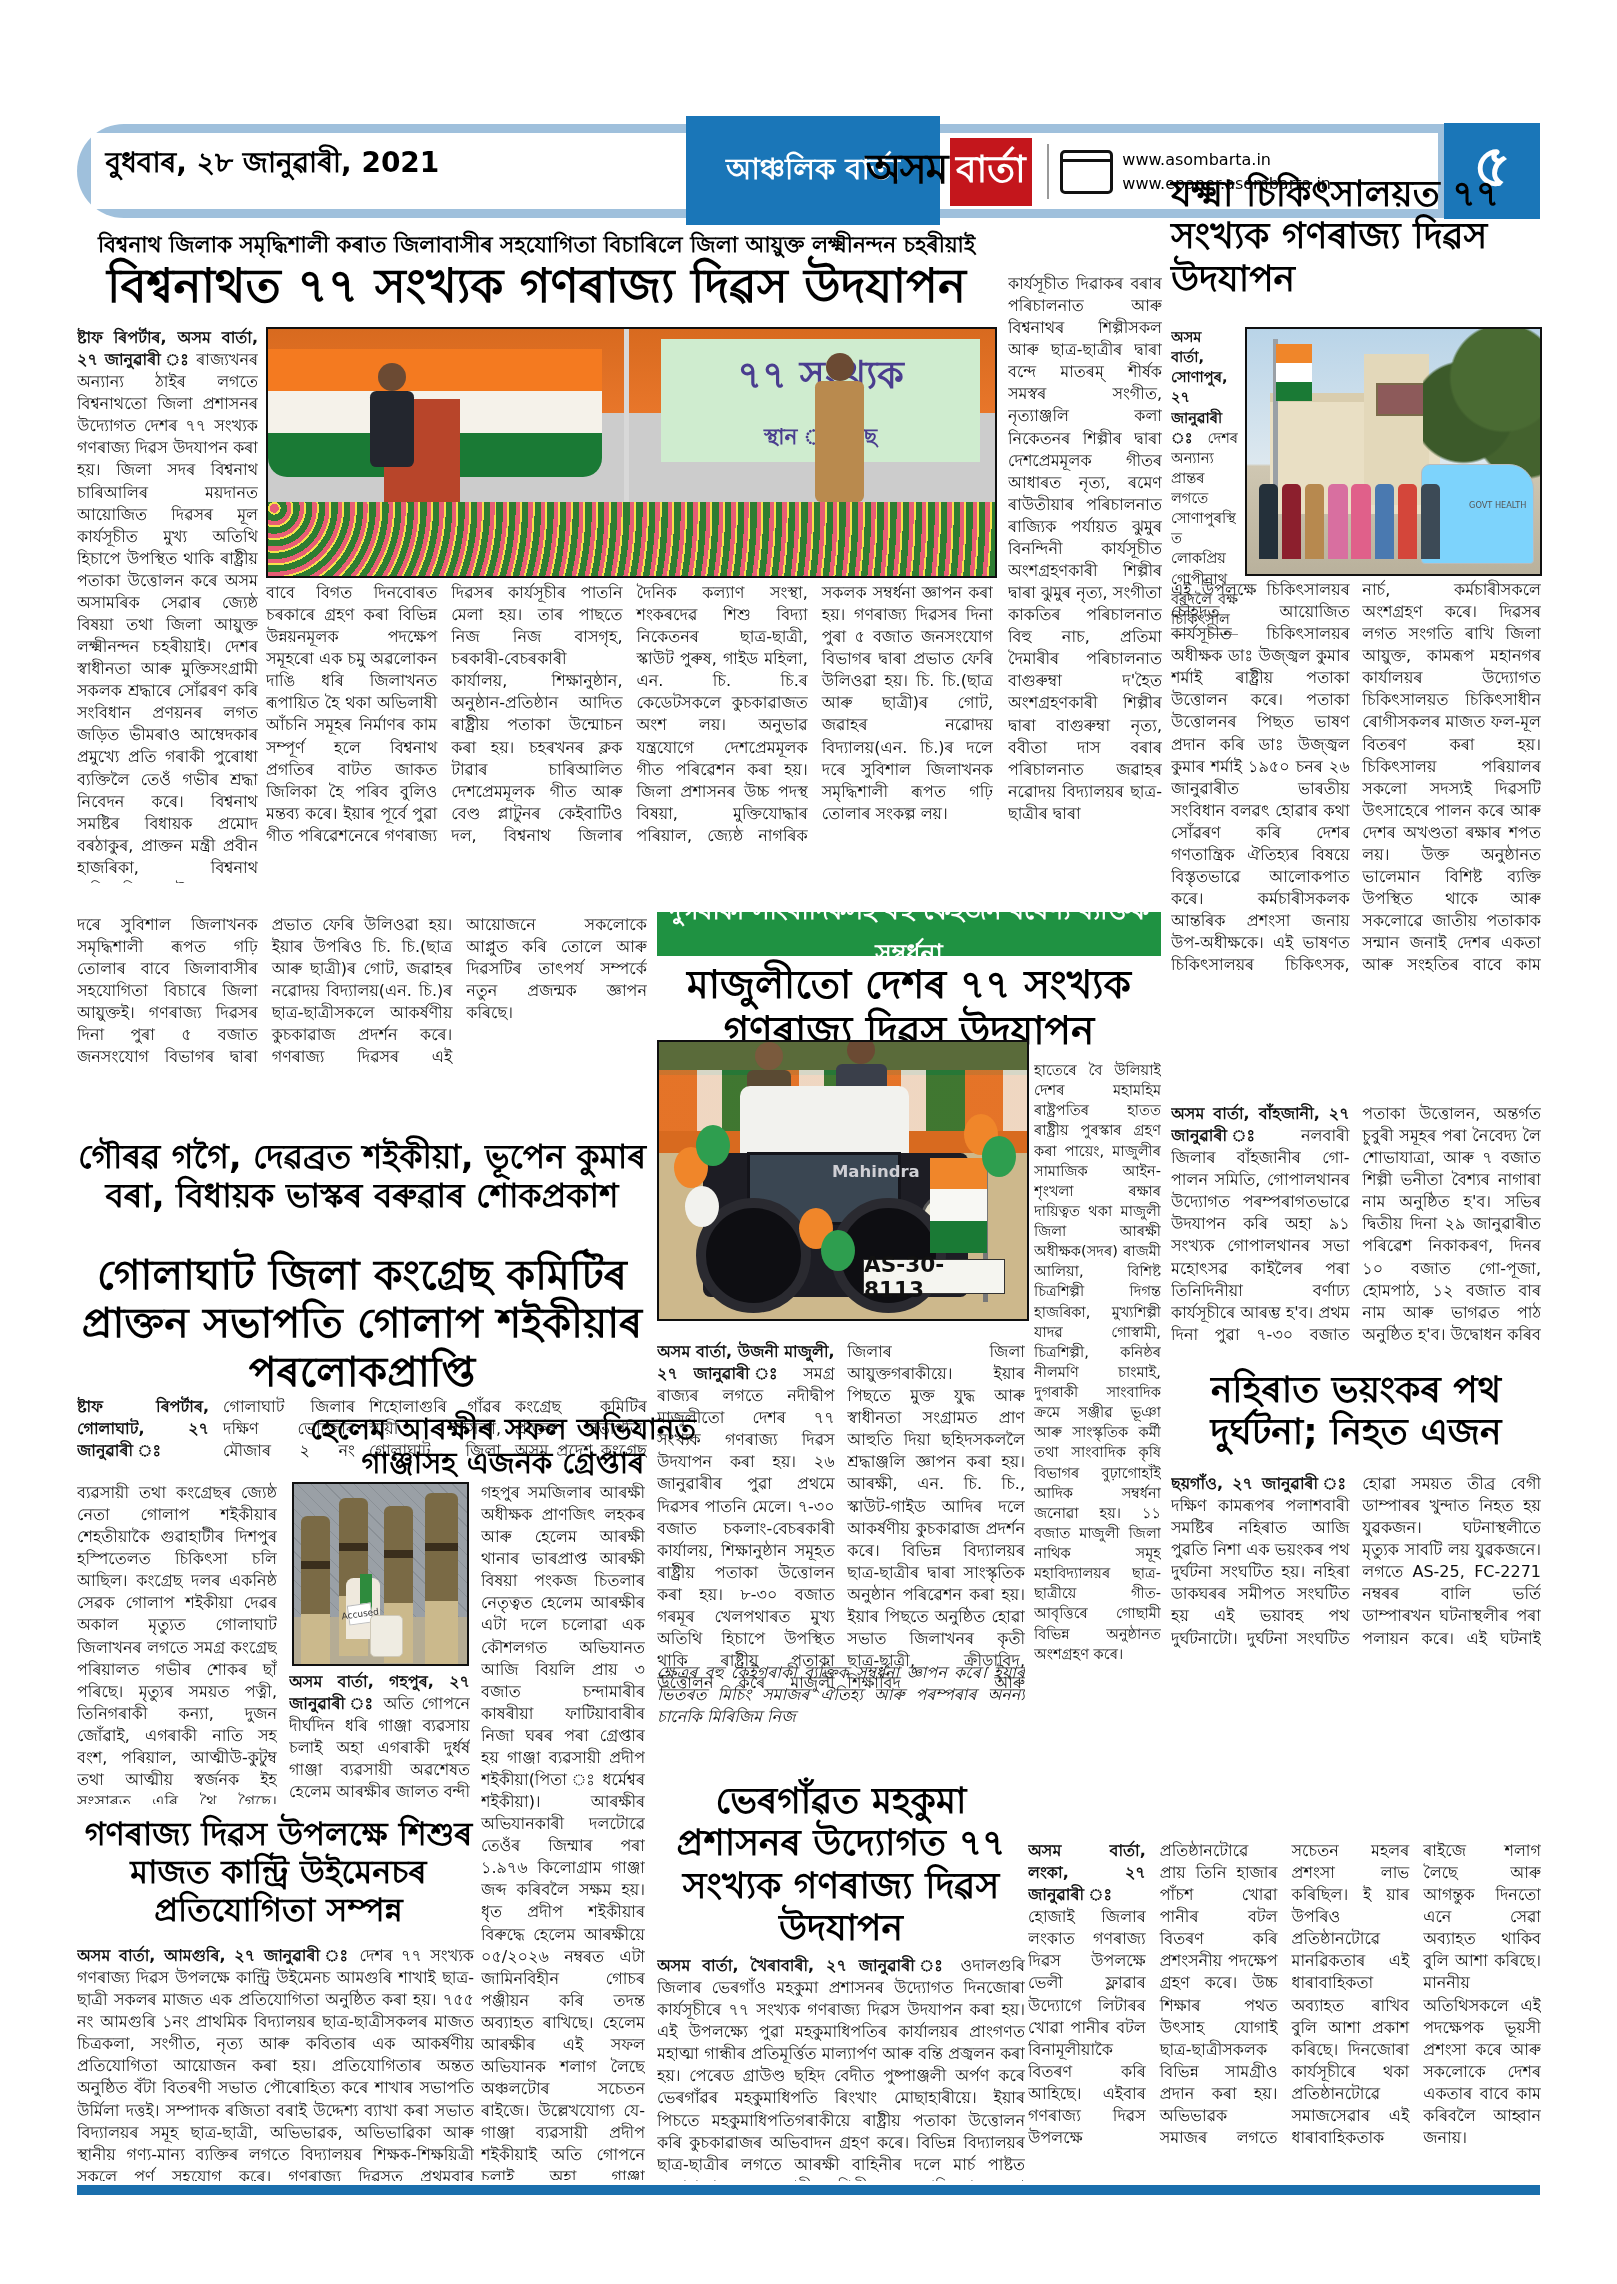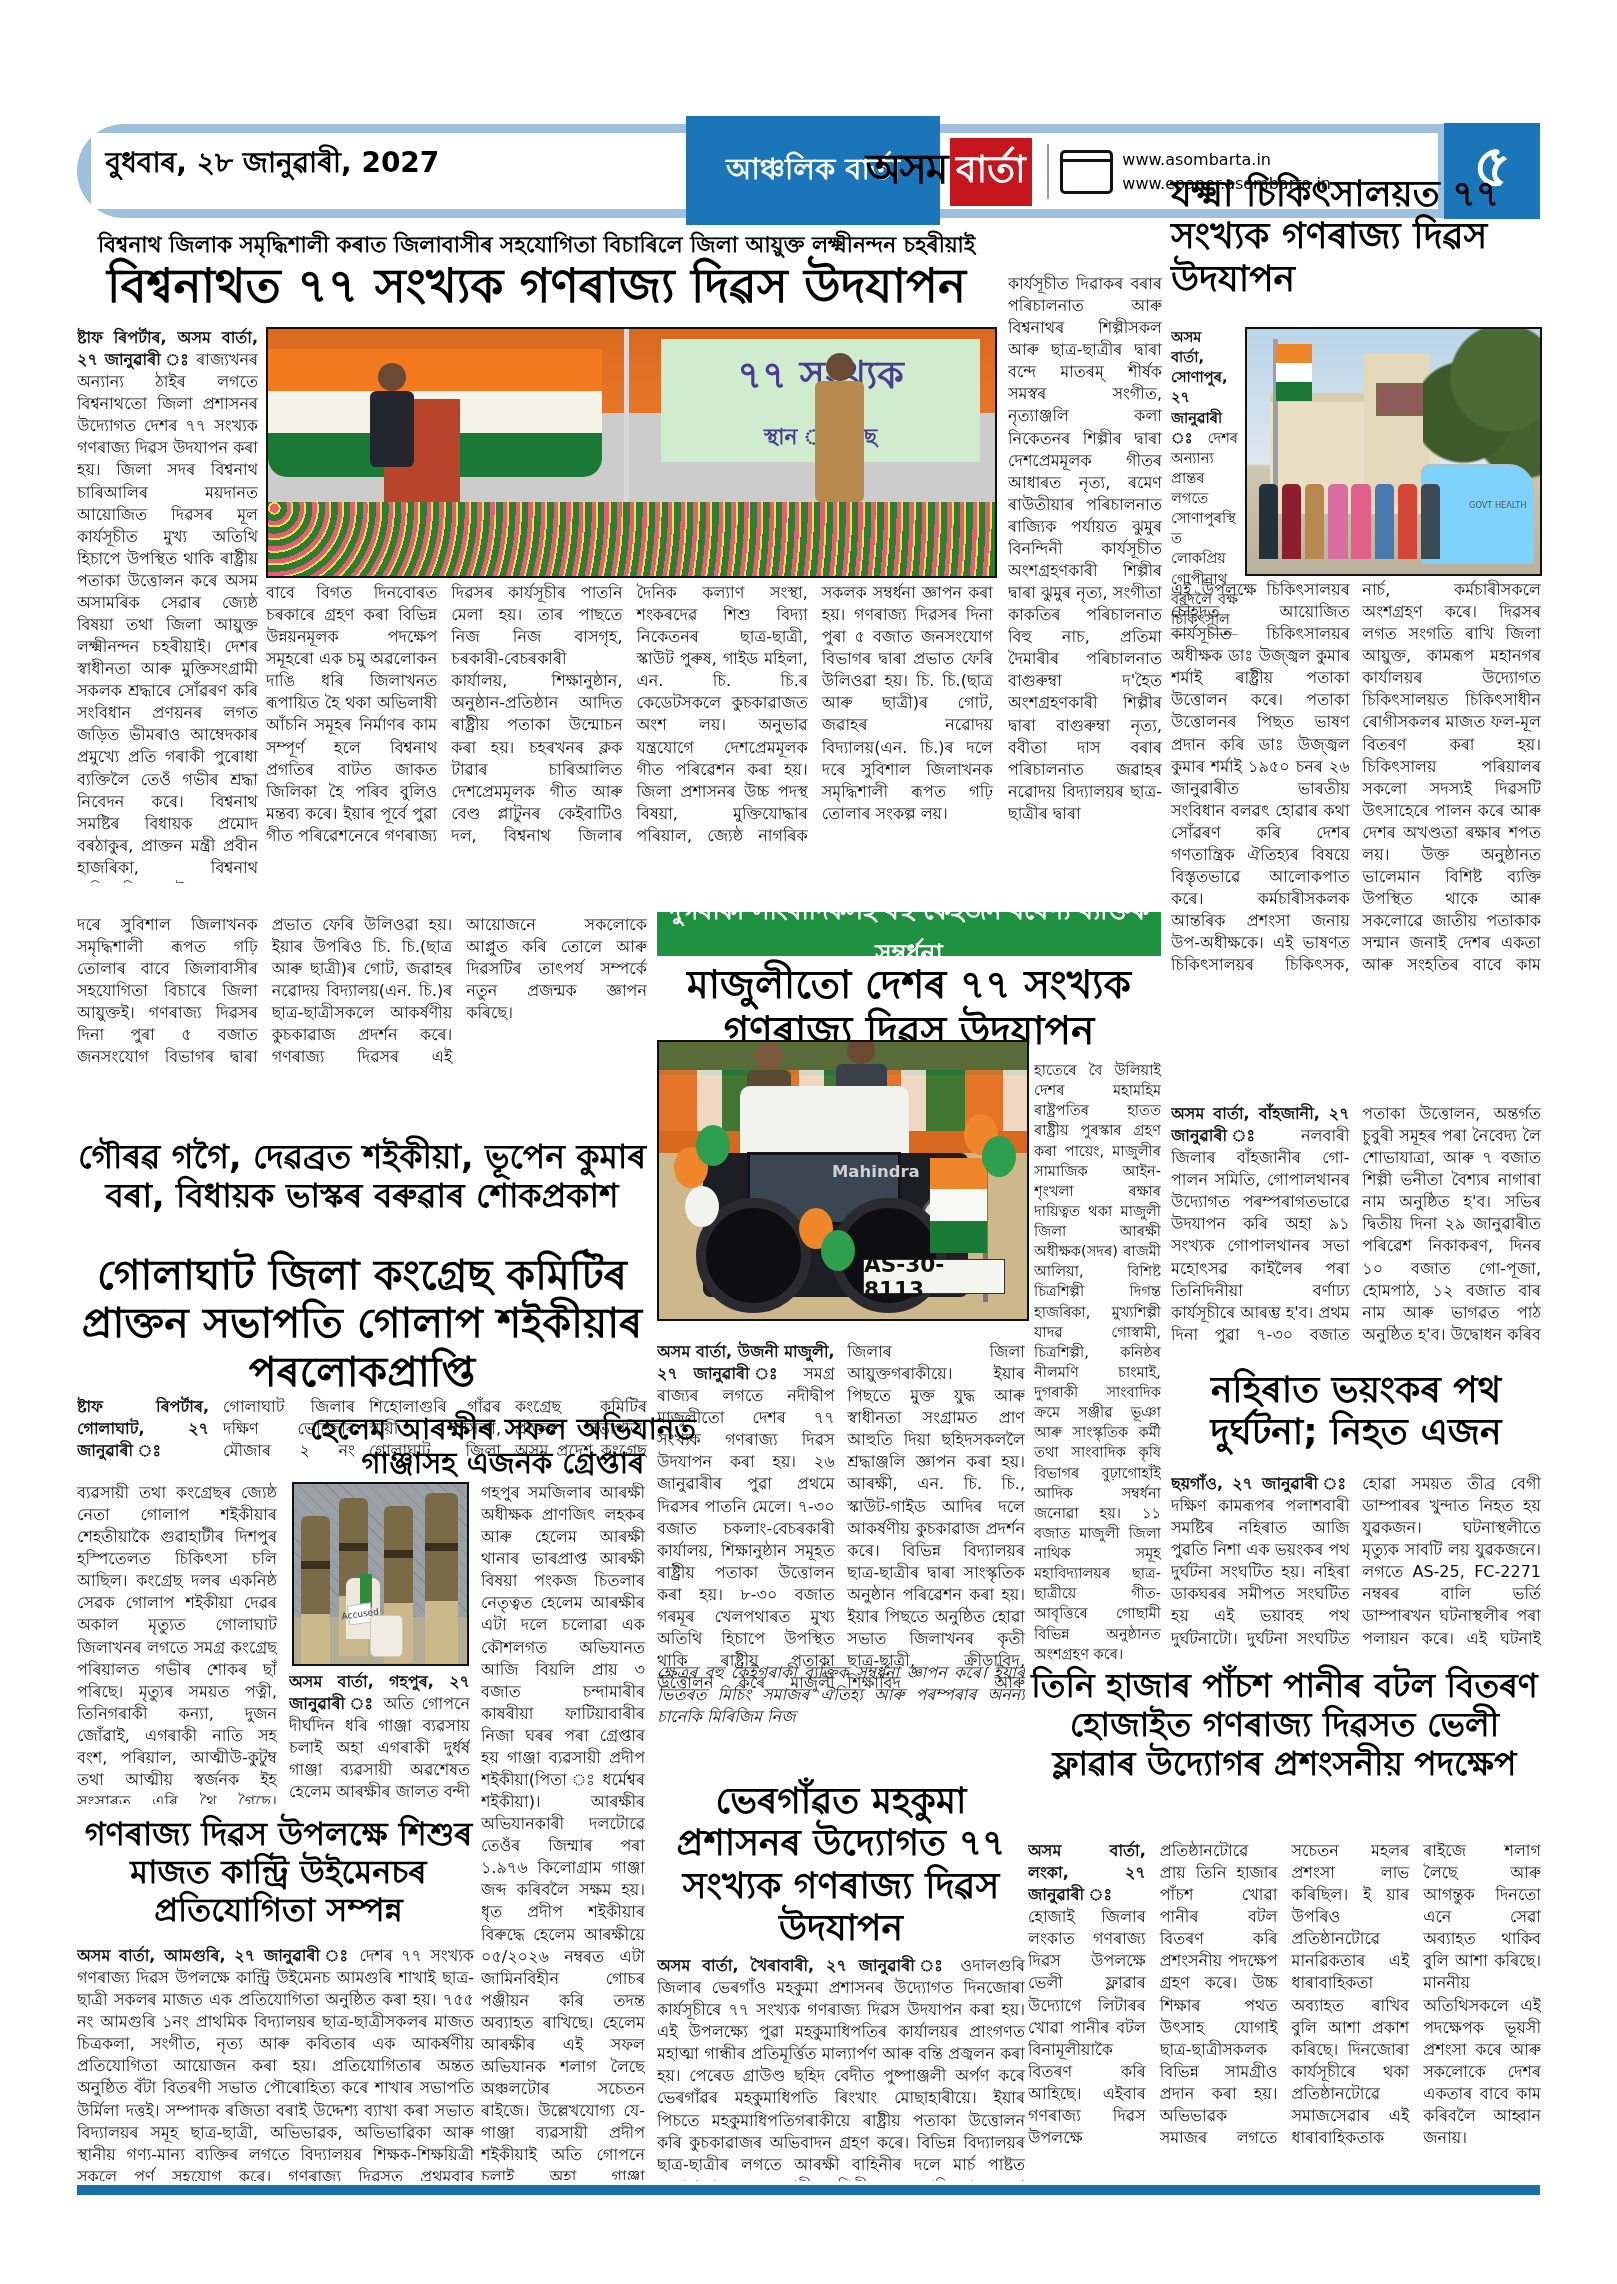--- a/index.html
+++ b/index.html
@@ -86,21 +86,21 @@
   .ar-paper{position:absolute;left:31%;bottom:22%;width:13%;height:10%;background:#fff;color:#333;font-size:9px;
             display:flex;align-items:center;justify-content:center;transform:rotate(-8deg);border:0.6px solid #bbb;}
 </style>
 </head>
 <body>
 
 <div id="canvas">
 
   <div class="abs hdr-bar" style="left:77px;top:124px;width:1463px;height:94px;">
     <div class="hdr-inner"></div>
-    <div class="hdr-date">বুধবাৰ, ২৮ জানুৱাৰী, 2027</div>
+    <div class="hdr-date">বুধবাৰ, ২৮ জানুৱাৰী, 2021</div>
     <div class="hdr-section">আঞ্চলিক বাৰ্তা</div>
     <div class="mast">
       <span class="mast-black">অসম</span>
       <span class="mast-red">বাৰ্তা</span>
       <span class="mast-sep"></span>
       <span class="browser-ico"></span>
       <span class="urls">
         <span>www.asombarta.in</span>
         <span>www.epaper.asombarta.in</span>
       </span>
@@ -170,21 +170,20 @@
     <b class="byl">অসম বাৰ্তা, বাঁহজানী, ২৭ জানুৱাৰী ঃ</b>
     <span>নলবাৰী জিলাৰ বাঁহজানীৰ গো-পালন সমিতি, গোপালথানৰ উদ্যোগত পৰম্পৰাগতভাৱে উদযাপন কৰি অহা ৯১ সংখ্যক গোপালথানৰ সভা মহোৎসৱ কাইলৈৰ পৰা তিনিদিনীয়া বৰ্ণাঢ্য কাৰ্যসূচীৰে আৰম্ভ হ'ব। প্ৰথম দিনা পুৱা ৭-৩০ বজাত পতাকা উত্তোলন, অন্তৰ্গত চুবুৰী সমূহৰ পৰা নৈবেদ্য লৈ শোভাযাত্ৰা, আৰু ৭ বজাত শিল্পী ভনীতা বৈশ্যৰ নাগাৰা নাম অনুষ্ঠিত হ'ব। সভিৰ দ্বিতীয় দিনা ২৯ জানুৱাৰীত পৰিৱেশ নিকাকৰণ, দিনৰ ১০ বজাত গো-পূজা, হোমপাঠ, ১২ বজাত বাৰ নাম আৰু ভাগৱত পাঠ অনুষ্ঠিত হ'ব। উদ্বোধন কৰিব পাৰিষদৰ সদস্য হিতেশ তালুকদাৰে। সন্ধিয়া ৫ বজাত বন্তি প্ৰজ্বলন, সভা মহোৎসৱ সমিতিৰ সহযোগিতা, উপস্থিত গো-পালন সমিতিৰ সম্পাদক অখিল ডেকাই ৰাইজৰ সহায়-সহযোগিতা কামনা কৰিছে।</span>
   </div>
 
   <div class="abs headline" style="left:1171px;top:1369px;width:370px;height:99px;font-size:36px;">নহিৰাত ভয়ংকৰ পথ দুৰ্ঘটনা; নিহত এজন</div>
   <div class="abs body-text cols2" style="left:1171px;top:1473px;width:370px;height:189px;">
     <b class="byl">ছয়গাঁও, ২৭ জানুৱাৰী ঃ</b>
     <span>দক্ষিণ কামৰূপৰ পলাশবাৰী সমষ্টিৰ নহিৰাত আজি পুৱতি নিশা এক ভয়ংকৰ পথ দুৰ্ঘটনা সংঘটিত হয়। নহিৰা ডাকঘৰৰ সমীপত সংঘটিত হয় এই ভয়াবহ পথ দুৰ্ঘটনাটো। দুৰ্ঘটনা সংঘটিত হোৱা সময়ত তীব্ৰ বেগী ডাম্পাৰৰ খুন্দাত নিহত হয় যুৱকজন। ঘটনাস্থলীতে মৃত্যুক সাবটি লয় যুৱকজনে। লগতে AS-25, FC-2271 নম্বৰৰ বালি ভৰ্তি ডাম্পাৰখন ঘটনাস্থলীৰ পৰা পলায়ন কৰে। এই ঘটনাই অঞ্চলটোত গভীৰ শোকৰ ছাঁ পেলাইছে। ডাম্পাৰ দৌৰাত্ম্য বৃদ্ধিয়ে অতিষ্ঠ কৰিছে সৰ্বসাধাৰণ ৰাইজক। স্থানীয় ৰাইজে পথ নিৰাপত্তাৰ দাবী জনাইছে।</span>
   </div>
 
-  <div class="abs headline" style="left:1028px;top:1667px;width:513px;height:166px;font-size:33px;">তিনি হাজাৰ পাঁচশ পানীৰ বটল বিতৰণ হোজাইত গণৰাজ্য দিৱসত ভেলী ফ্লাৱাৰ উদ্যোগৰ প্ৰশংসনীয় পদক্ষেপ</div>
   <div class="abs body-text cols4" style="left:1028px;top:1840px;width:513px;height:341px;">
     <b class="byl">অসম বাৰ্তা, লংকা, ২৭ জানুৱাৰী ঃ</b>
     <span>হোজাই জিলাৰ লংকাত গণৰাজ্য দিৱস উপলক্ষে ভেলী ফ্লাৱাৰ উদ্যোগে লিটাৰৰ খোৱা পানীৰ বটল বিনামূলীয়াকৈ বিতৰণ কৰি আহিছে। এইবাৰ গণৰাজ্য দিৱস উপলক্ষে প্ৰতিষ্ঠানটোৱে প্ৰায় তিনি হাজাৰ পাঁচশ খোৱা পানীৰ বটল বিতৰণ কৰি প্ৰশংসনীয় পদক্ষেপ গ্ৰহণ কৰে। উচ্চ শিক্ষাৰ পথত উৎসাহ যোগাই ছাত্ৰ-ছাত্ৰীসকলক বিভিন্ন সামগ্ৰীও প্ৰদান কৰা হয়। অভিভাৱক সমাজৰ লগতে সচেতন মহলৰ প্ৰশংসা লাভ কৰিছিল। ই য়াৰ উপৰিও প্ৰতিষ্ঠানটোৱে মানৱিকতাৰ এই ধাৰাবাহিকতা অব্যাহত ৰাখিব বুলি আশা প্ৰকাশ কৰিছে। দিনজোৰা কাৰ্যসূচীৰে থকা প্ৰতিষ্ঠানটোৱে সমাজসেৱাৰ এই ধাৰাবাহিকতাক ৰাইজে শলাগ লৈছে আৰু আগন্তুক দিনতো এনে সেৱা অব্যাহত থাকিব বুলি আশা কৰিছে। মাননীয় অতিথিসকলে এই পদক্ষেপক ভূয়সী প্ৰশংসা কৰে আৰু সকলোকে দেশৰ একতাৰ বাবে কাম কৰিবলৈ আহ্বান জনায়।</span>
   </div>
 
   <div class="abs green-kicker" style="left:657px;top:912px;width:504px;height:44px;">দুগৰাকী সাংবাদিকসহ বহু কেইজন বৰেণ্য ব্যক্তিক সম্বৰ্ধনা</div>
   <div class="abs headline" style="left:657px;top:962px;width:504px;height:94px;font-size:39px;">মাজুলীতো দেশৰ ৭৭ সংখ্যক গণৰাজ্য দিৱস উদযাপন</div>
 
   <div class="abs photo" style="left:657px;top:1040px;width:368px;height:277px;">
     <div class="jp-bg"></div>

